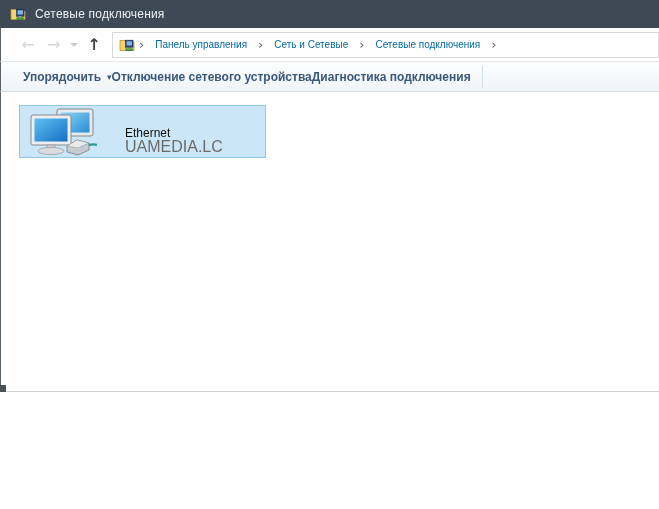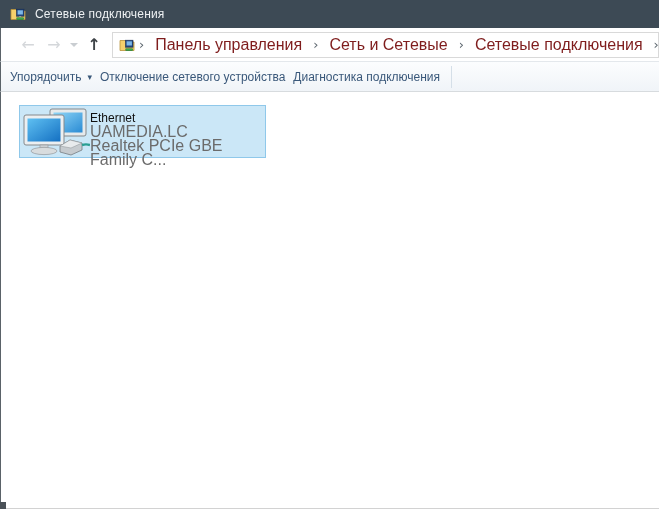--- a/index.html
+++ b/index.html
@@ -1,53 +1,53 @@
 <!DOCTYPE html>
 <html><head>
 <meta charset="utf-8">
 <style>
   * { margin:0; padding:0; box-sizing:border-box; }
   html,body { width:659px; height:509px; background:#fff; }
   body { font-family:"Liberation Sans","DejaVu Sans",sans-serif; }
-  .window { position:relative; width:659px; height:509px; background:#ffffff; overflow:hidden; }
+  .window { position:relative; width:659px; height:392px; background:#ffffff; overflow:hidden; }
 
   
   .titlebar { height:28px; background:#3d4a55; display:flex; align-items:center; padding-left:10px; }
   .titlebar .app-icon { width:16px; height:16px; display:inline-block; }
   .titlebar .title { color:#eef1f3; font-size:12px; margin-left:9px; letter-spacing:.2px; }
 
   
   .navbar { height:33px; background:#ffffff; display:flex; align-items:center; padding-left:14px; border-left:1px solid #5a6268; }
   .nav-btn { border:none; background:transparent; font-family:"DejaVu Sans",sans-serif; cursor:default; display:flex; align-items:center; justify-content:center; }
   .nav-btn.big { width:26px; height:24px; font-size:16px; }
   .nav-btn.disabled { color:#d4d7da; }
   .nav-chevron { width:14px; height:24px; position:relative; }
   .nav-chevron::before { content:""; position:absolute; left:3px; top:10px; border-left:4px solid transparent; border-right:4px solid transparent; border-top:4px solid #c9cdd1; }
   .nav-btn.up { width:26px; height:24px; font-size:16px; color:#3f4448; font-weight:bold; }
   .addressbar { flex:1; height:26px; margin-left:5px; border:1px solid #d9d9d9; background:#fff; display:flex; align-items:center; padding-left:6px; overflow:hidden; white-space:nowrap; }
   .addressbar .loc-icon { width:16px; height:16px; flex:0 0 auto; }
-  .crumb { font-size:16px; color:#7f1d1d; padding:4px 7px; cursor:default; }
+  .crumb { font-size:10px; color:#0369a1; padding:4px 7px; cursor:default; }
   .chev { font-size:13px; color:#5c666e; padding:0 4px; font-family:"DejaVu Sans",sans-serif; }
 
   
-  .toolbar { height:31px; background:linear-gradient(#fcfdfe,#f0f4f8); border-top:1px solid #e4e8ec; border-bottom:1px solid #d7dbde; display:flex; align-items:center; padding-left:9px; white-space:nowrap; border-left:1px solid #5a6268; }
+  .toolbar { height:31px; background:linear-gradient(#fcfdfe,#f0f4f8); border-top:1px solid #e4e8ec; border-bottom:1px solid #d7dbde; display:flex; align-items:center; padding-left:22px; white-space:nowrap; border-left:1px solid #5a6268;font-weight:bold; }
   .tool { font-size:12px; color:#3a587a; cursor:default; display:flex; align-items:center; }
   .tool .caret { font-size:9px; margin-left:6px; color:#3a587a; font-family:"DejaVu Sans",sans-serif; }
-  .tool + .tool { margin-left:8px; }
+  .tool + .tool { margin-left:0; }
   .t1 { margin-left:0; }
   .t2 { margin-left:26px; }
   .t3 { margin-left:20px; }
   .toolbar .sep { width:1px; height:22px; background:#d5dfe8; margin-left:11px; }
   .t4 { margin-left:10px; }
 
   
   .main { height:417px; background:#ffffff; padding:13px 0 0 18px; border-left:1px solid #5a6268; position:relative; }
   .conn-item { width:247px; height:53px; background:#cbe7f7; border:1px solid #8fc8ea; display:flex; align-items:stretch; }
   .conn-icon { width:84px; display:flex; align-items:center; justify-content:center; }
-  .conn-text { padding-top:5px; }
+  .conn-text { padding-top:20px;margin-left:21px; }
   .conn-name { font-size:12px; color:#101010; line-height:14px; }
   .conn-sub { font-size:16px; color:#6b6b6b; line-height:14px; }
 
   
   .bottom-line { position:absolute; left:0; bottom:0; width:659px; height:1px; background:#d2d2d2; }
   .corner-notch { position:absolute; left:0; bottom:0; width:6px; height:7px; background:#4a5157; }
 </style>
 </head>
 <body>
 
@@ -132,20 +132,19 @@
           <g>
             <polygon points="40,38 50,32 62,35 62,42 51,47 40,44" fill="#c6cbcf" stroke="#767c81" stroke-width="0.8"></polygon>
             <polygon points="40,38 50,32 62,35 51,40" fill="#e8ebed" stroke="#8d9296" stroke-width="0.5"></polygon>
             <path d="M62,37 C65,36 67,36 70,37" fill="none" stroke="#2a9e92" stroke-width="2.4"></path>
           </g>
         </svg>
       </span>
       <div class="conn-text">
         <div class="conn-name">Ethernet</div>
         <div class="conn-sub">UAMEDIA.LC</div>
-        <div class="conn-sub">Realtek PCIe GBE Family C...</div>
       </div>
     </div>
   </div>
 
   <div class="bottom-line"></div>
   <div class="corner-notch"></div>
 </div>
 
 </body></html>

